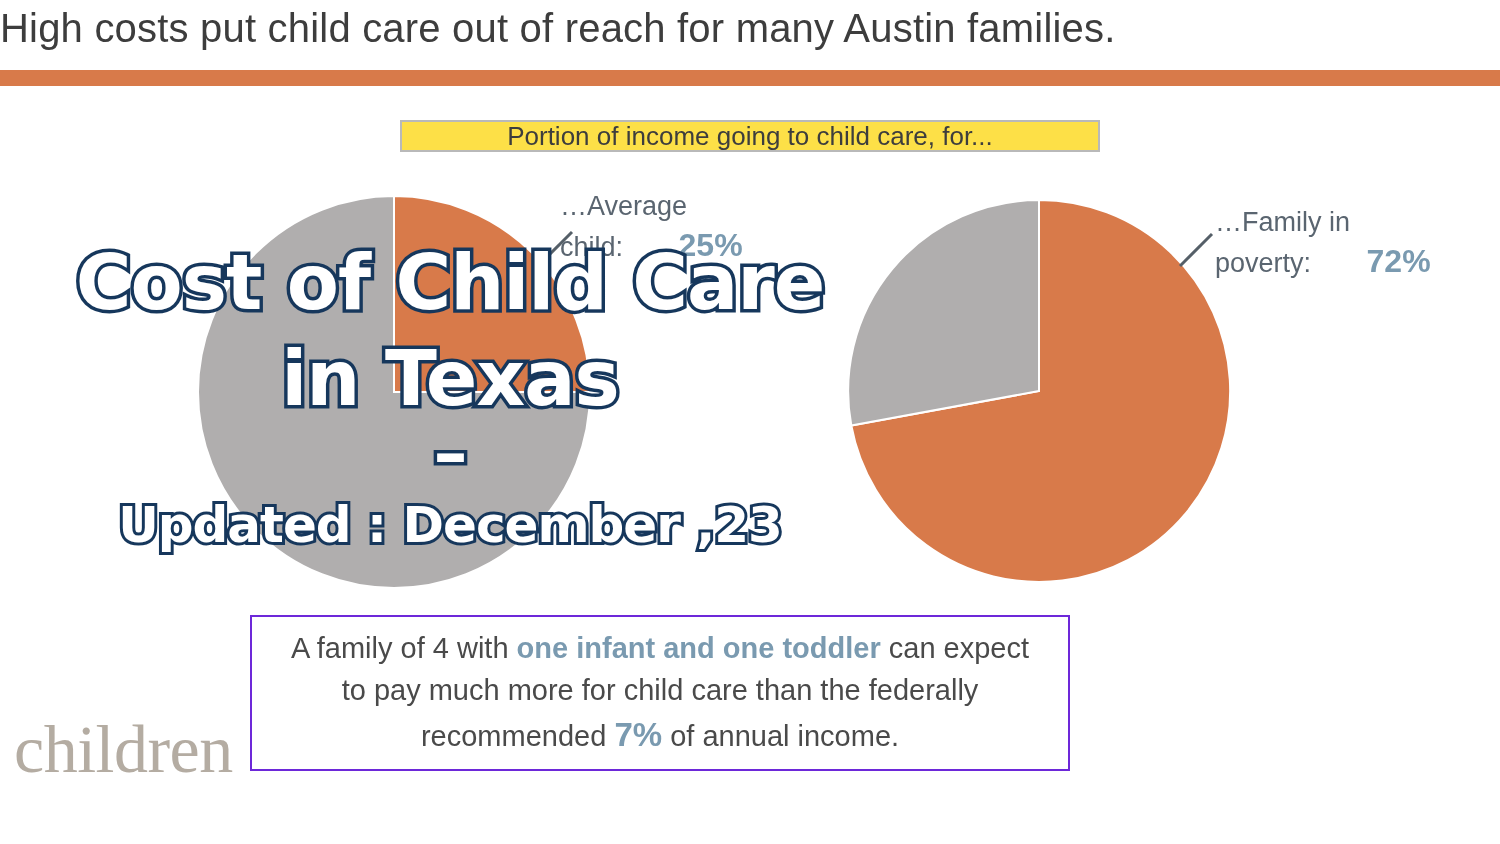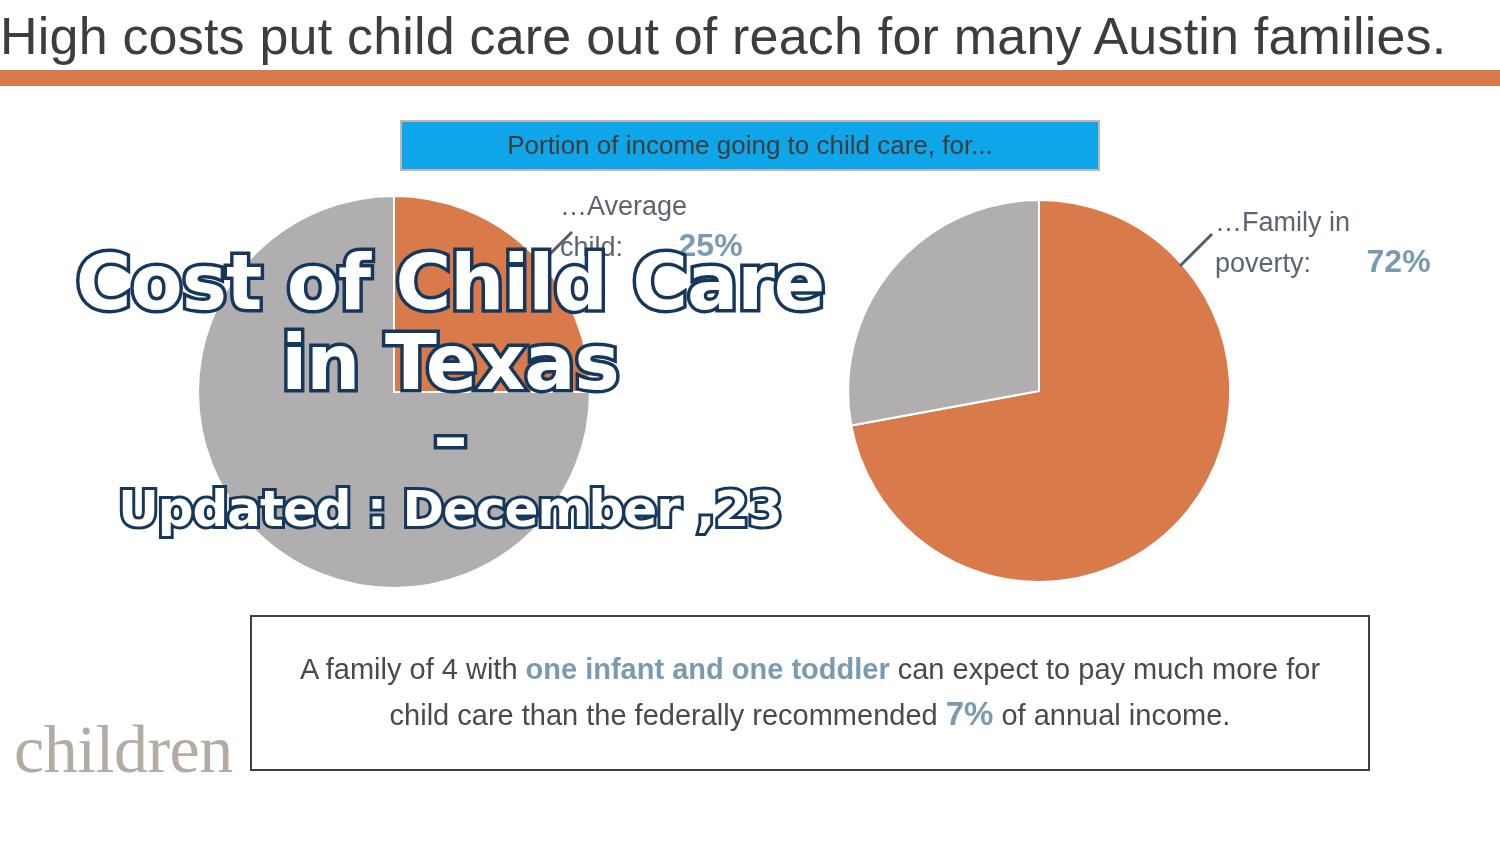--- a/index.html
+++ b/index.html
@@ -18,45 +18,45 @@
     background: #ffffff;
     overflow: hidden;
   }
 
   
   .header-title {
     position: absolute;
     left: 0;
     top: 6px;
     width: 1231px;
-    text-align: right;
-    font-size: 52px;
+    text-align: left;
+    font-size: 40px;
     font-weight: 400;
     color: #3d3d3d;
     letter-spacing: 0.2px;
     white-space: nowrap;
   }
   .header-rule {
     position: absolute;
     left: 0;
     top: 70px;
     width: 1500px;
     height: 16px;
     background: #d87a4a;
   }
 
   
   .subtitle-box {
     position: absolute;
     left: 400px;
     top: 120px;
     width: 700px;
-    height: 51px;
+    height: 32px;
     border: 2px solid #b9b9b9;
-    background: #0ea5e9;
+    background: #fde047;
     display: flex;
     align-items: center;
     justify-content: center;
     box-sizing: border-box;
   }
   .subtitle-box span {
     font-size: 26px;
     color: #3d3d3d;
     white-space: nowrap;
   }
@@ -85,23 +85,23 @@
   .leader {
     position: absolute;
     pointer-events: none;
   }
 
   
   .caption-box {
     position: absolute;
     left: 250px;
     top: 615px;
-    width: 1120px;
+    width: 820px;
     height: 156px;
-    border: 2px solid #404040;
+    border: 2px solid #6d28d9;
     background: #ffffff;
     box-sizing: border-box;
     display: flex;
     align-items: center;
     justify-content: center;
   }
   .caption-text {
     font-size: 29px;
     line-height: 1.45;
     color: #4a4a4a;
@@ -135,21 +135,21 @@
   .overlay-line {
     font-family: "DejaVu Sans", sans-serif;
     font-weight: 700;
     color: #ffffff;
     -webkit-text-stroke: 7px #16375c;
     paint-order: stroke fill;
     letter-spacing: -1px;
     margin-top: 8px;
   }
   .ov-1 { font-size: 76px; line-height: 1.02; }
-  .ov-2 { font-size: 76px; line-height: 1.02; margin-top: 2px; }
+  .ov-2 { font-size: 76px; line-height: 1.02; margin-top: 18px; }
   .ov-dash { font-size: 68px; line-height: 1.0; margin-top: 2px; }
   .ov-3 {
     font-size: 50px;
     line-height: 1.05;
     margin-top: 12px;
     -webkit-text-stroke: 6px #16375c;
   }
 </style>
 </head>
 <body>

